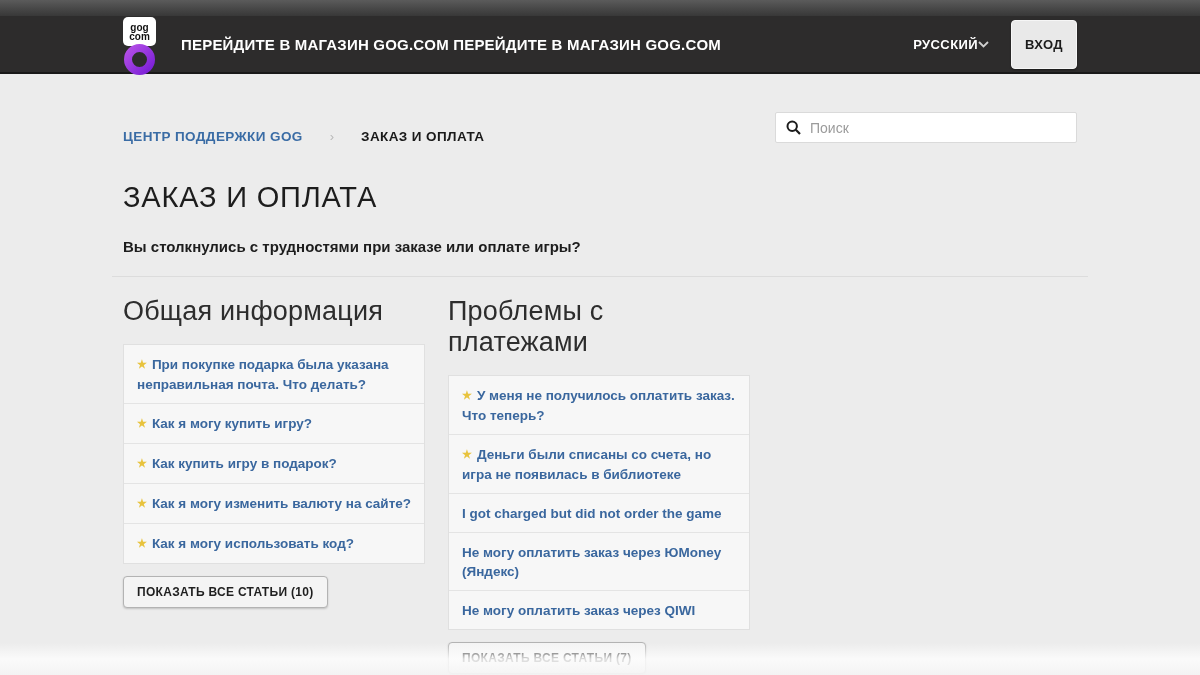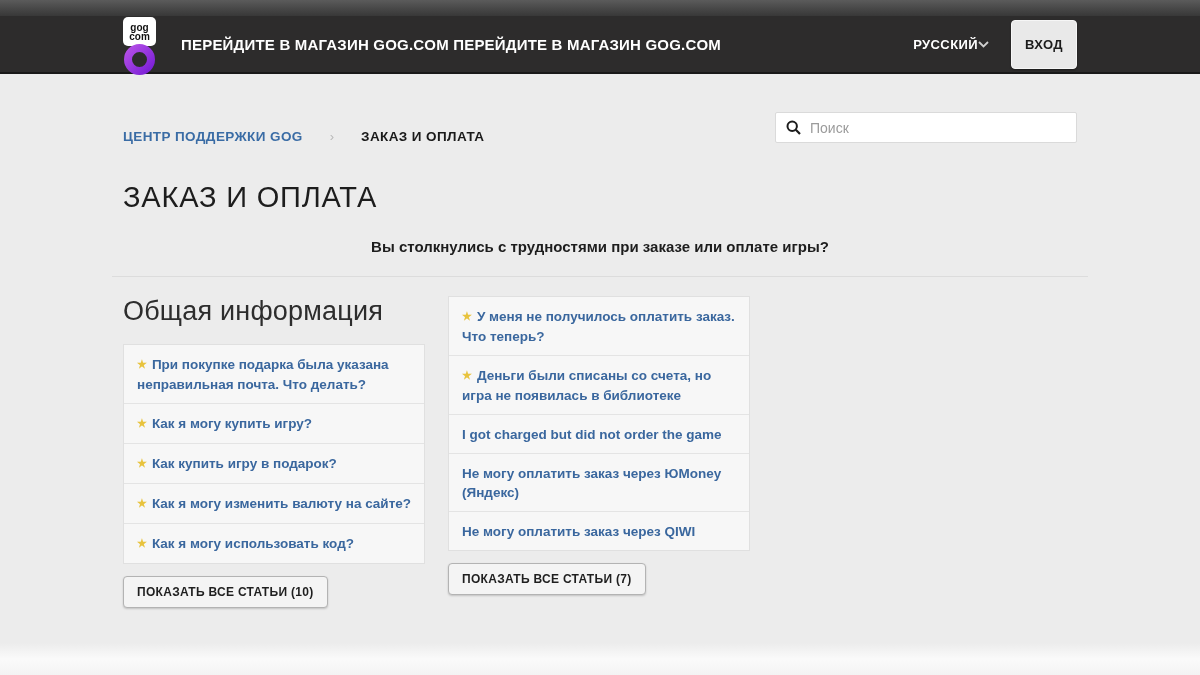--- a/index.html
+++ b/index.html
@@ -100,21 +100,20 @@
     font-size:29px;
     font-weight:normal;
     letter-spacing:.8px;
     color:#1d1d1d;
   }
   .page-subtitle {
     margin-top:24px;
     font-size:15px;
     font-weight:bold;
     color:#1d1d1d;
-    text-align:center;
   }
   .divider {
     margin:21px -11px 0 -11px;
     border:none;
     border-top:1px solid #dcdcdc;
   }
   
   .sections-row { display:flex; gap:23px; margin-top:19px; }
   .section { width:302px; flex:0 0 auto; }
   .section-heading {
@@ -236,20 +235,21 @@
             <a href="#" class="article-link"><span class="star">★</span><span>Как я могу изменить валюту на сайте?</span></a>
           </li>
           <li class="article-item">
             <a href="#" class="article-link"><span class="star">★</span><span>Как я могу использовать код?</span></a>
           </li>
         </ul>
     <button class="show-all-btn">ПОКАЗАТЬ ВСЕ СТАТЬИ (10)</button>
   </div>
 
   <div class="section">
+    <h2 class="section-heading">Проблемы с платежами</h2>
     <ul class="article-card">
           <li class="article-item">
             <a href="#" class="article-link"><span class="star">★</span><span>У меня не получилось оплатить заказ. Что теперь?</span></a>
           </li>
           <li class="article-item">
             <a href="#" class="article-link"><span class="star">★</span><span>Деньги были списаны со счета, но игра не появилась в библиотеке</span></a>
           </li>
           <li class="article-item">
             <a href="#" class="article-link"><span>I got charged but did not order the game</span></a>
           </li>

